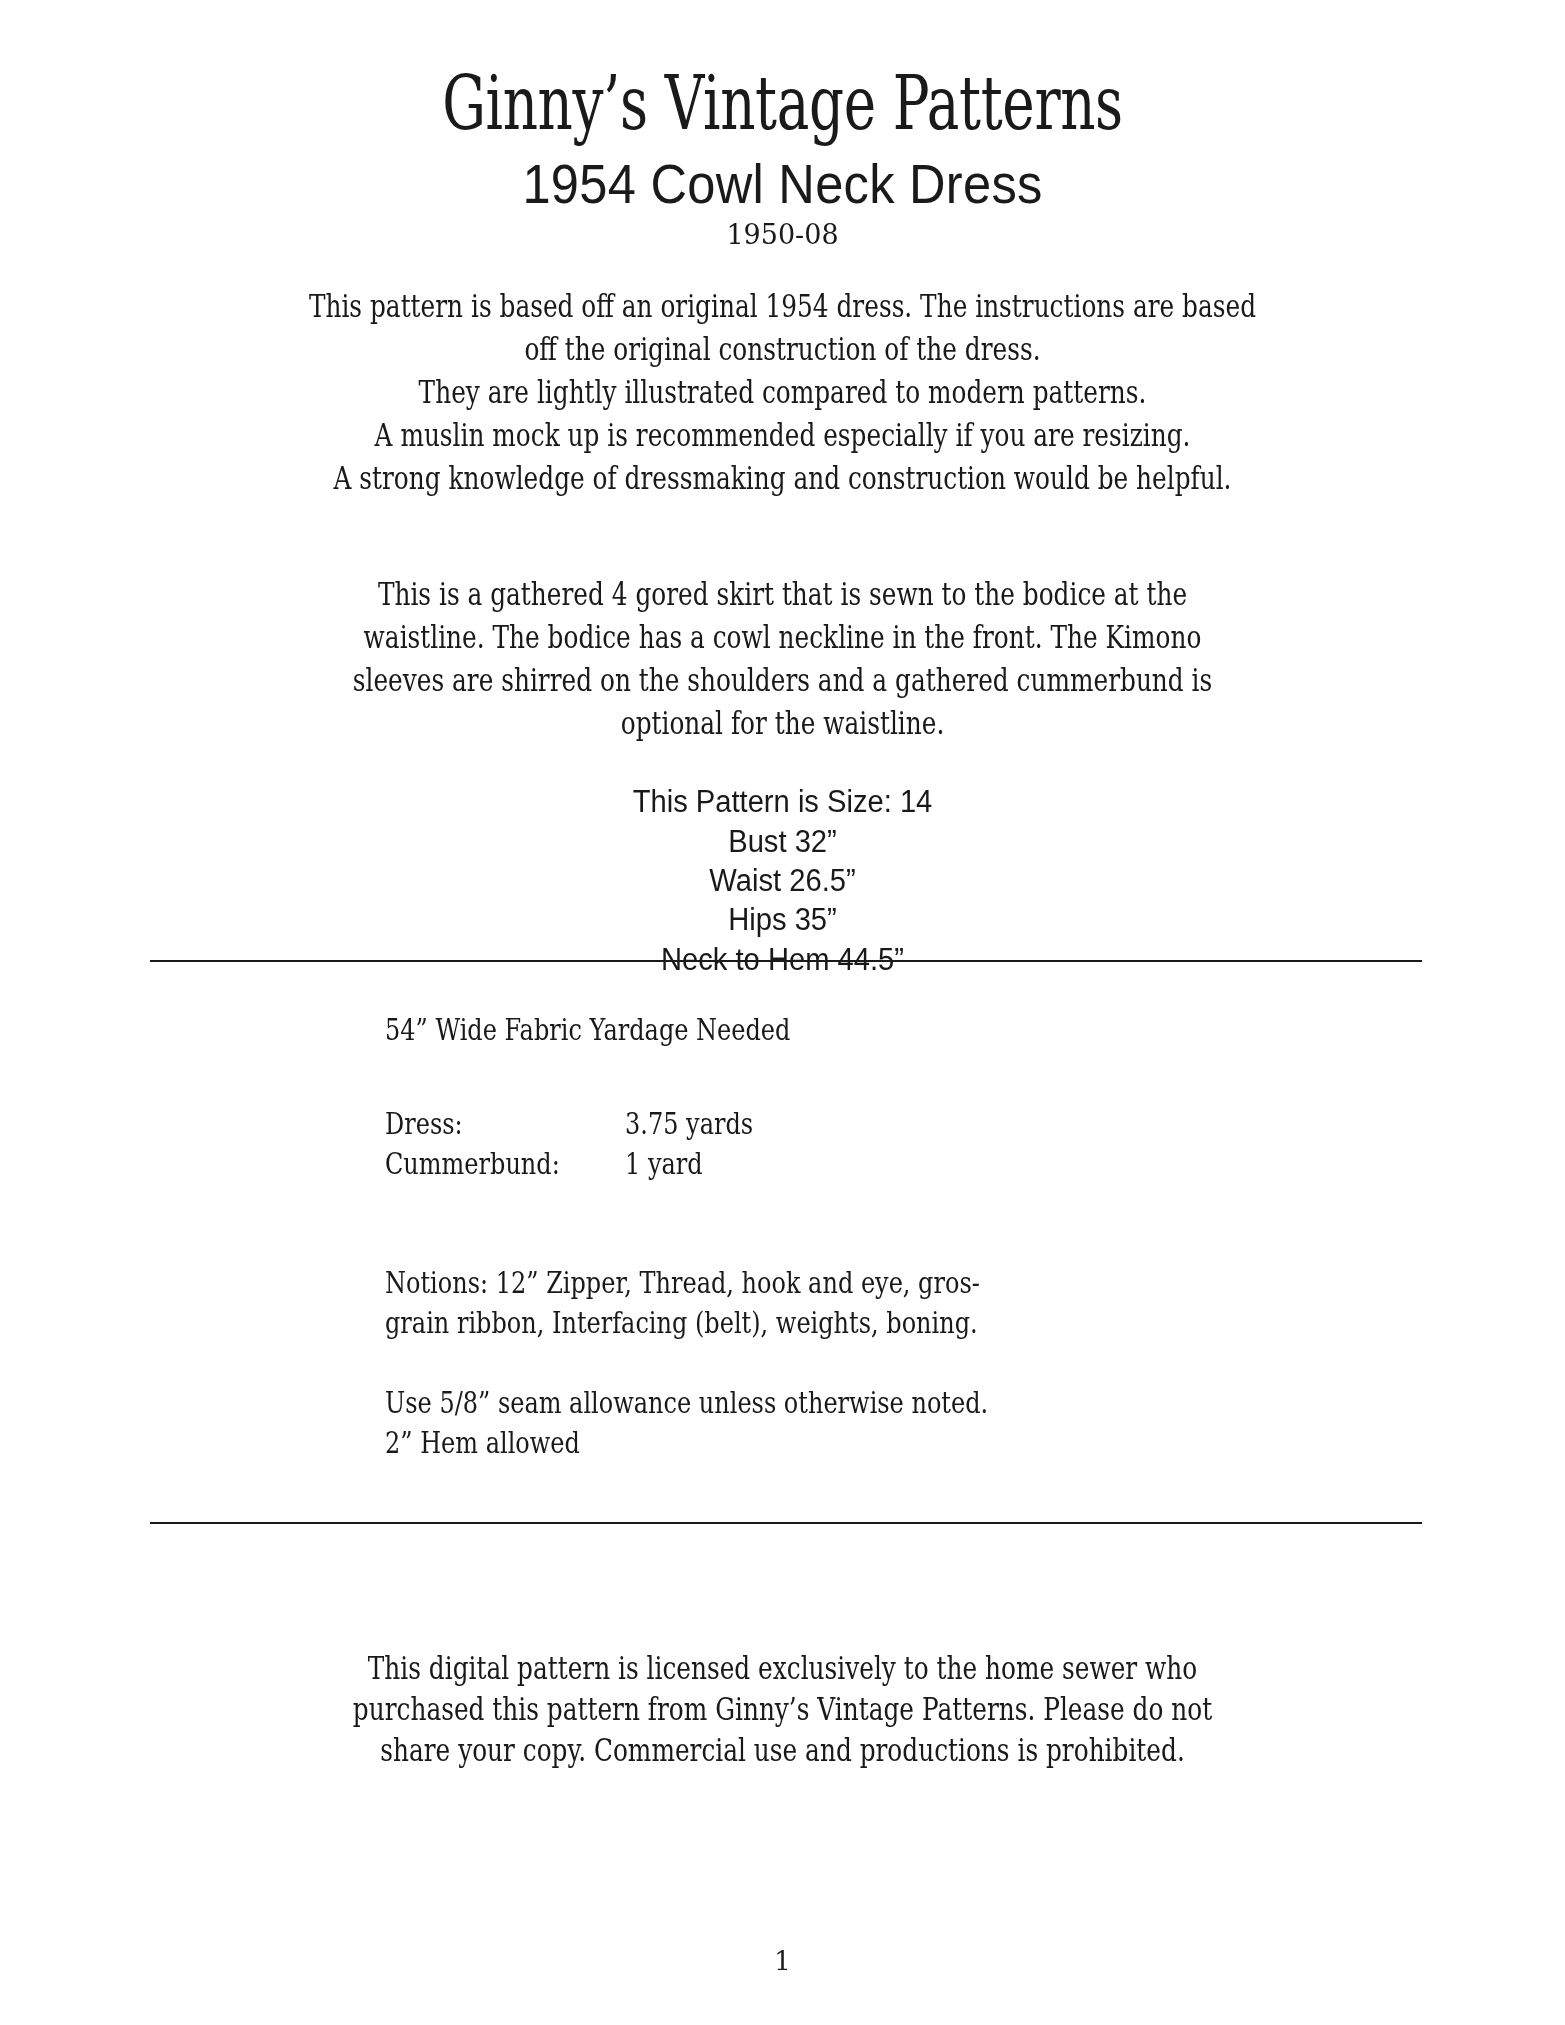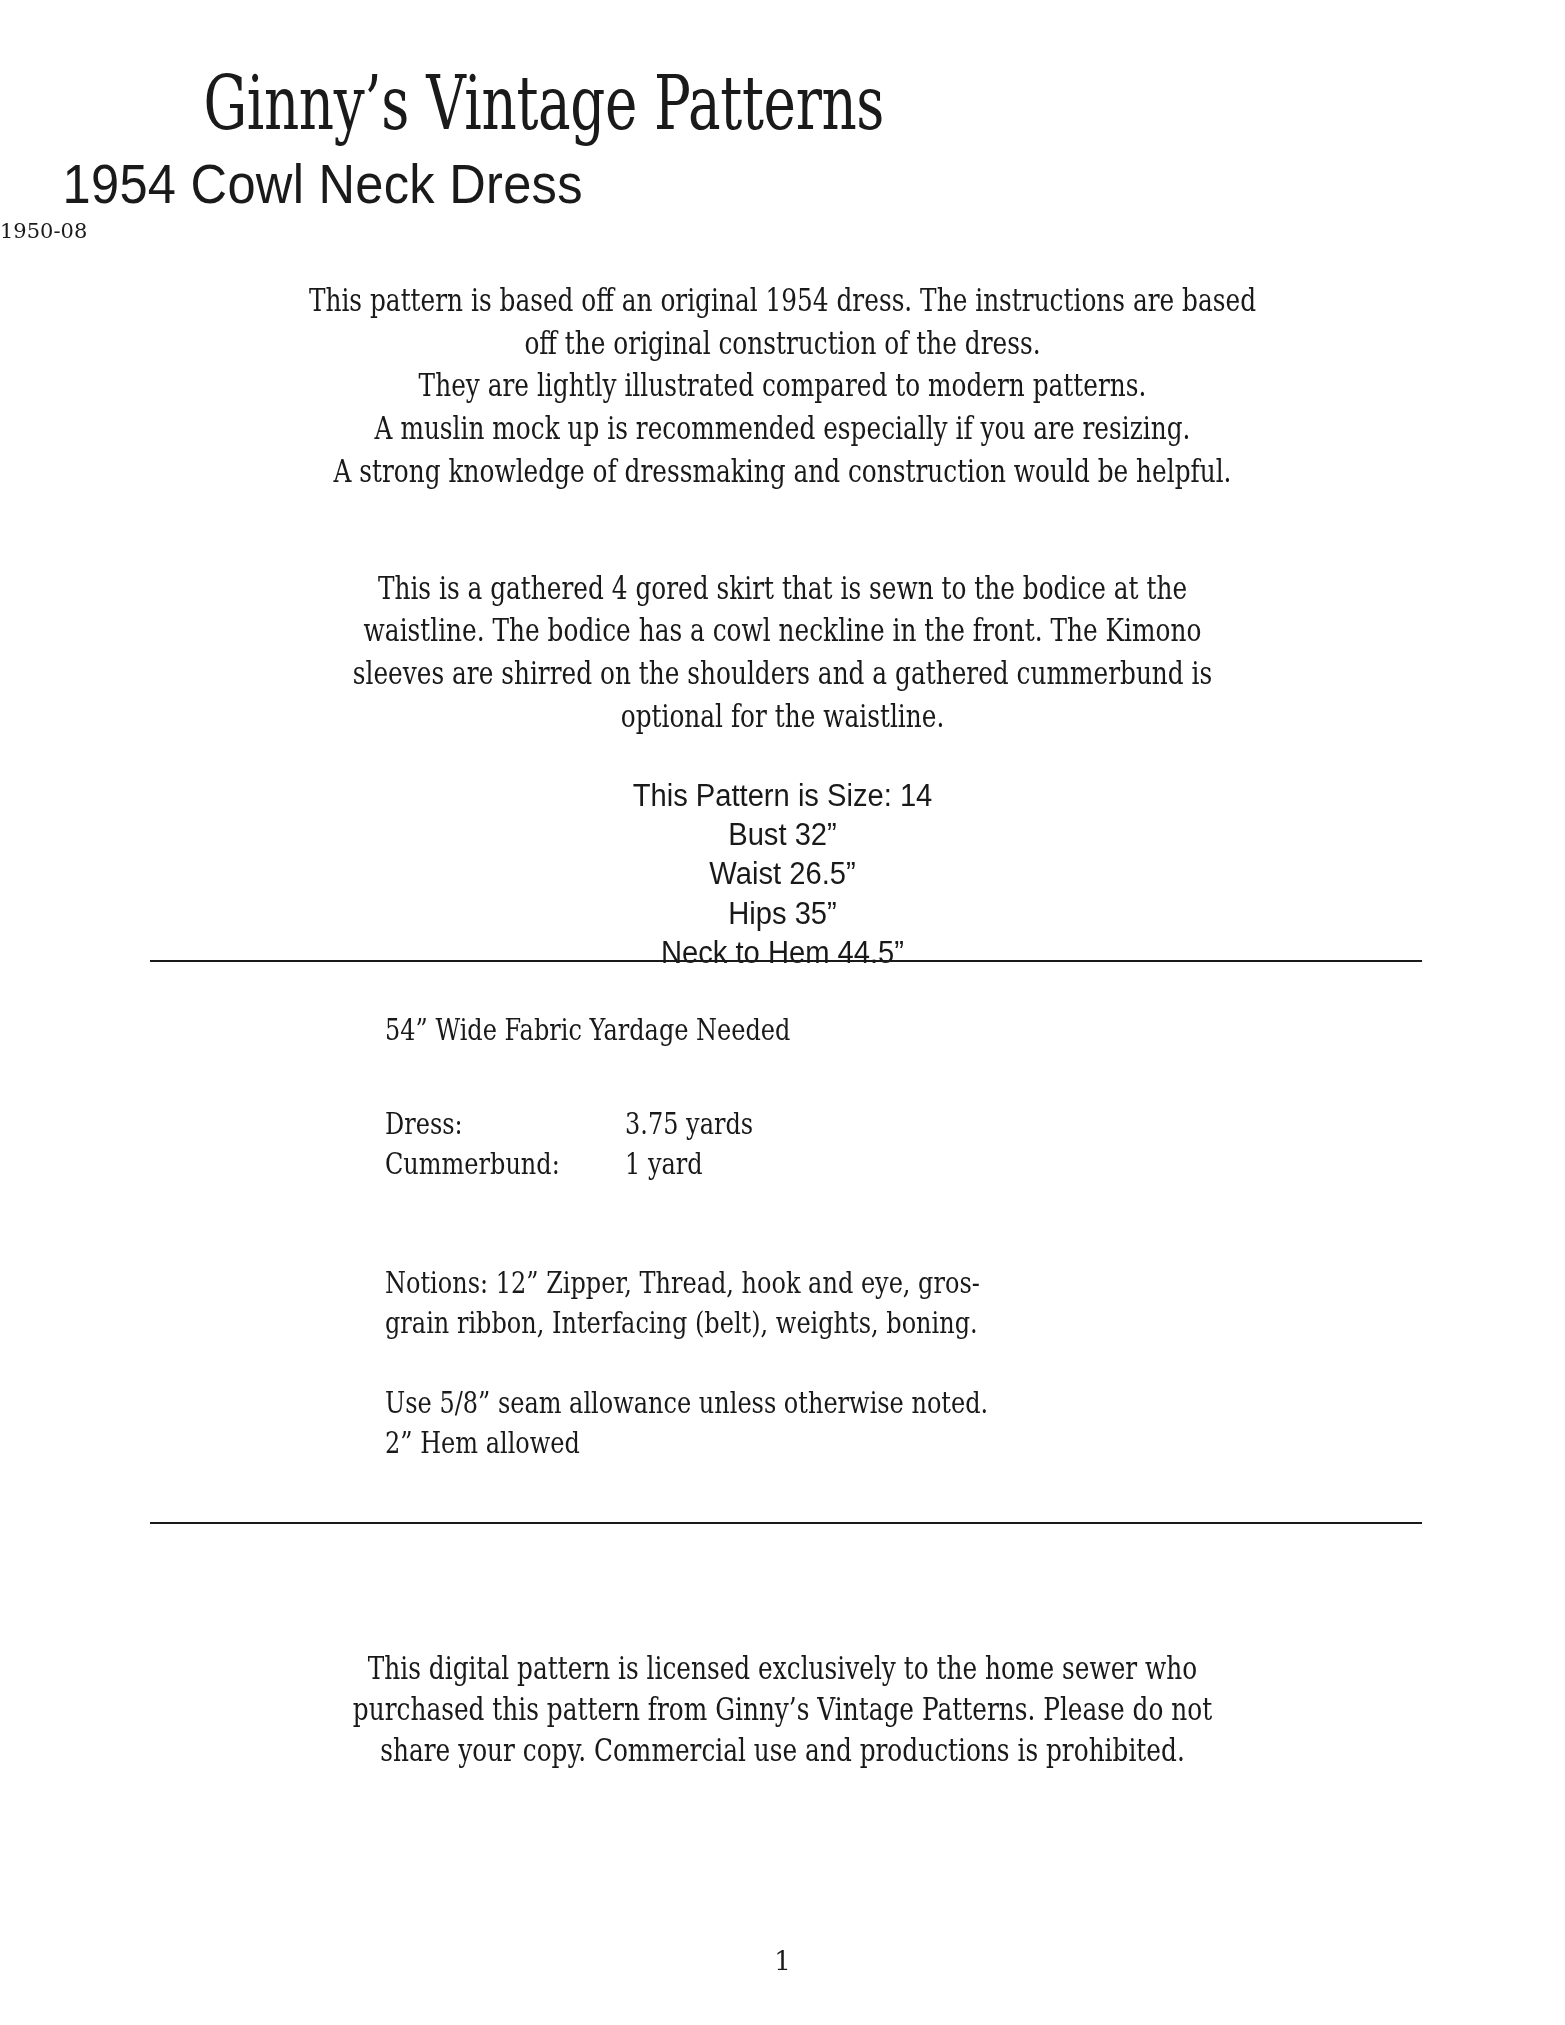--- a/index.html
+++ b/index.html
@@ -17,21 +17,21 @@
   }
 
   .page {
     position: absolute;
     inset: 0;
     background: #ffffff;
   }
 
   
   .title-block {
-    text-align: left;
+    text-align: center;
     padding-top: 66px;
   }
   .doc-title {
     font-family: "DejaVu Serif", serif;
     font-size: 74px;
     line-height: 1.0;
     font-weight: 400;
     letter-spacing: -0.5px;
     transform: scaleX(0.74);
     transform-origin: center center;
@@ -45,21 +45,21 @@
     margin-top: 16px;
     font-weight: 400;
     transform: scaleX(0.92);
     transform-origin: center center;
     white-space: nowrap;
     color: #1a1a1a;
     letter-spacing: 0.3px;
   }
   .doc-number {
     font-family: "DejaVu Serif", serif;
-    font-size: 21px;
+    font-size: 27px;
     margin-top: 6px;
     line-height: 1.1;
     color: #1a1a1a;
   }
 
   
   .body-para {
     text-align: center;
     font-family: "DejaVu Serif", serif;
     font-size: 31px;

